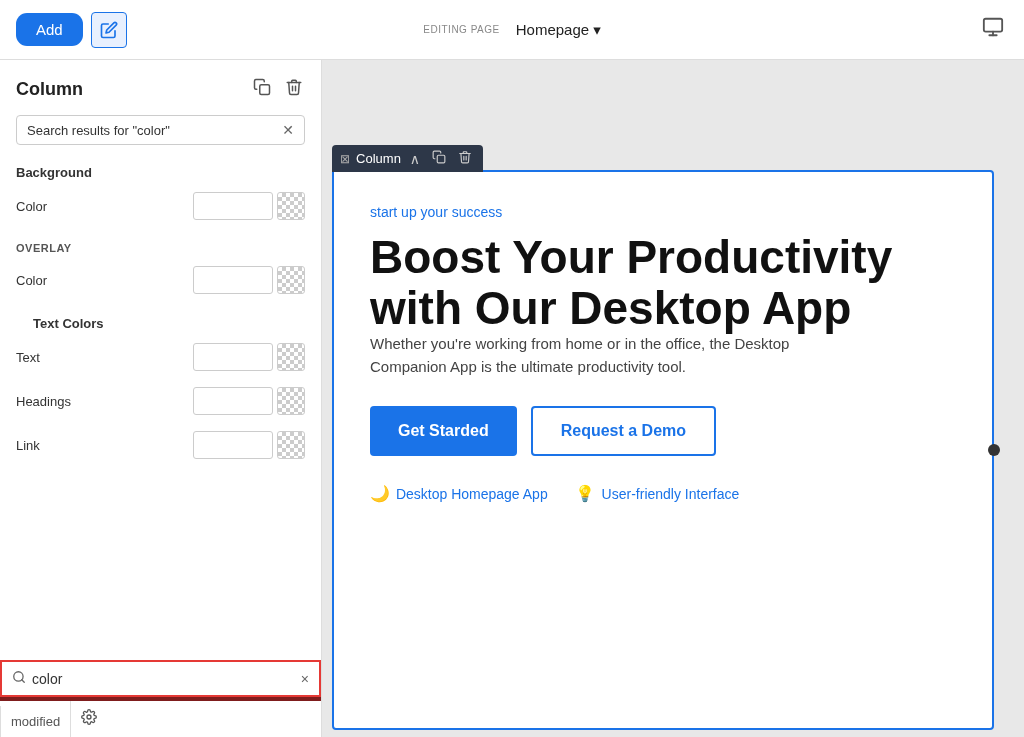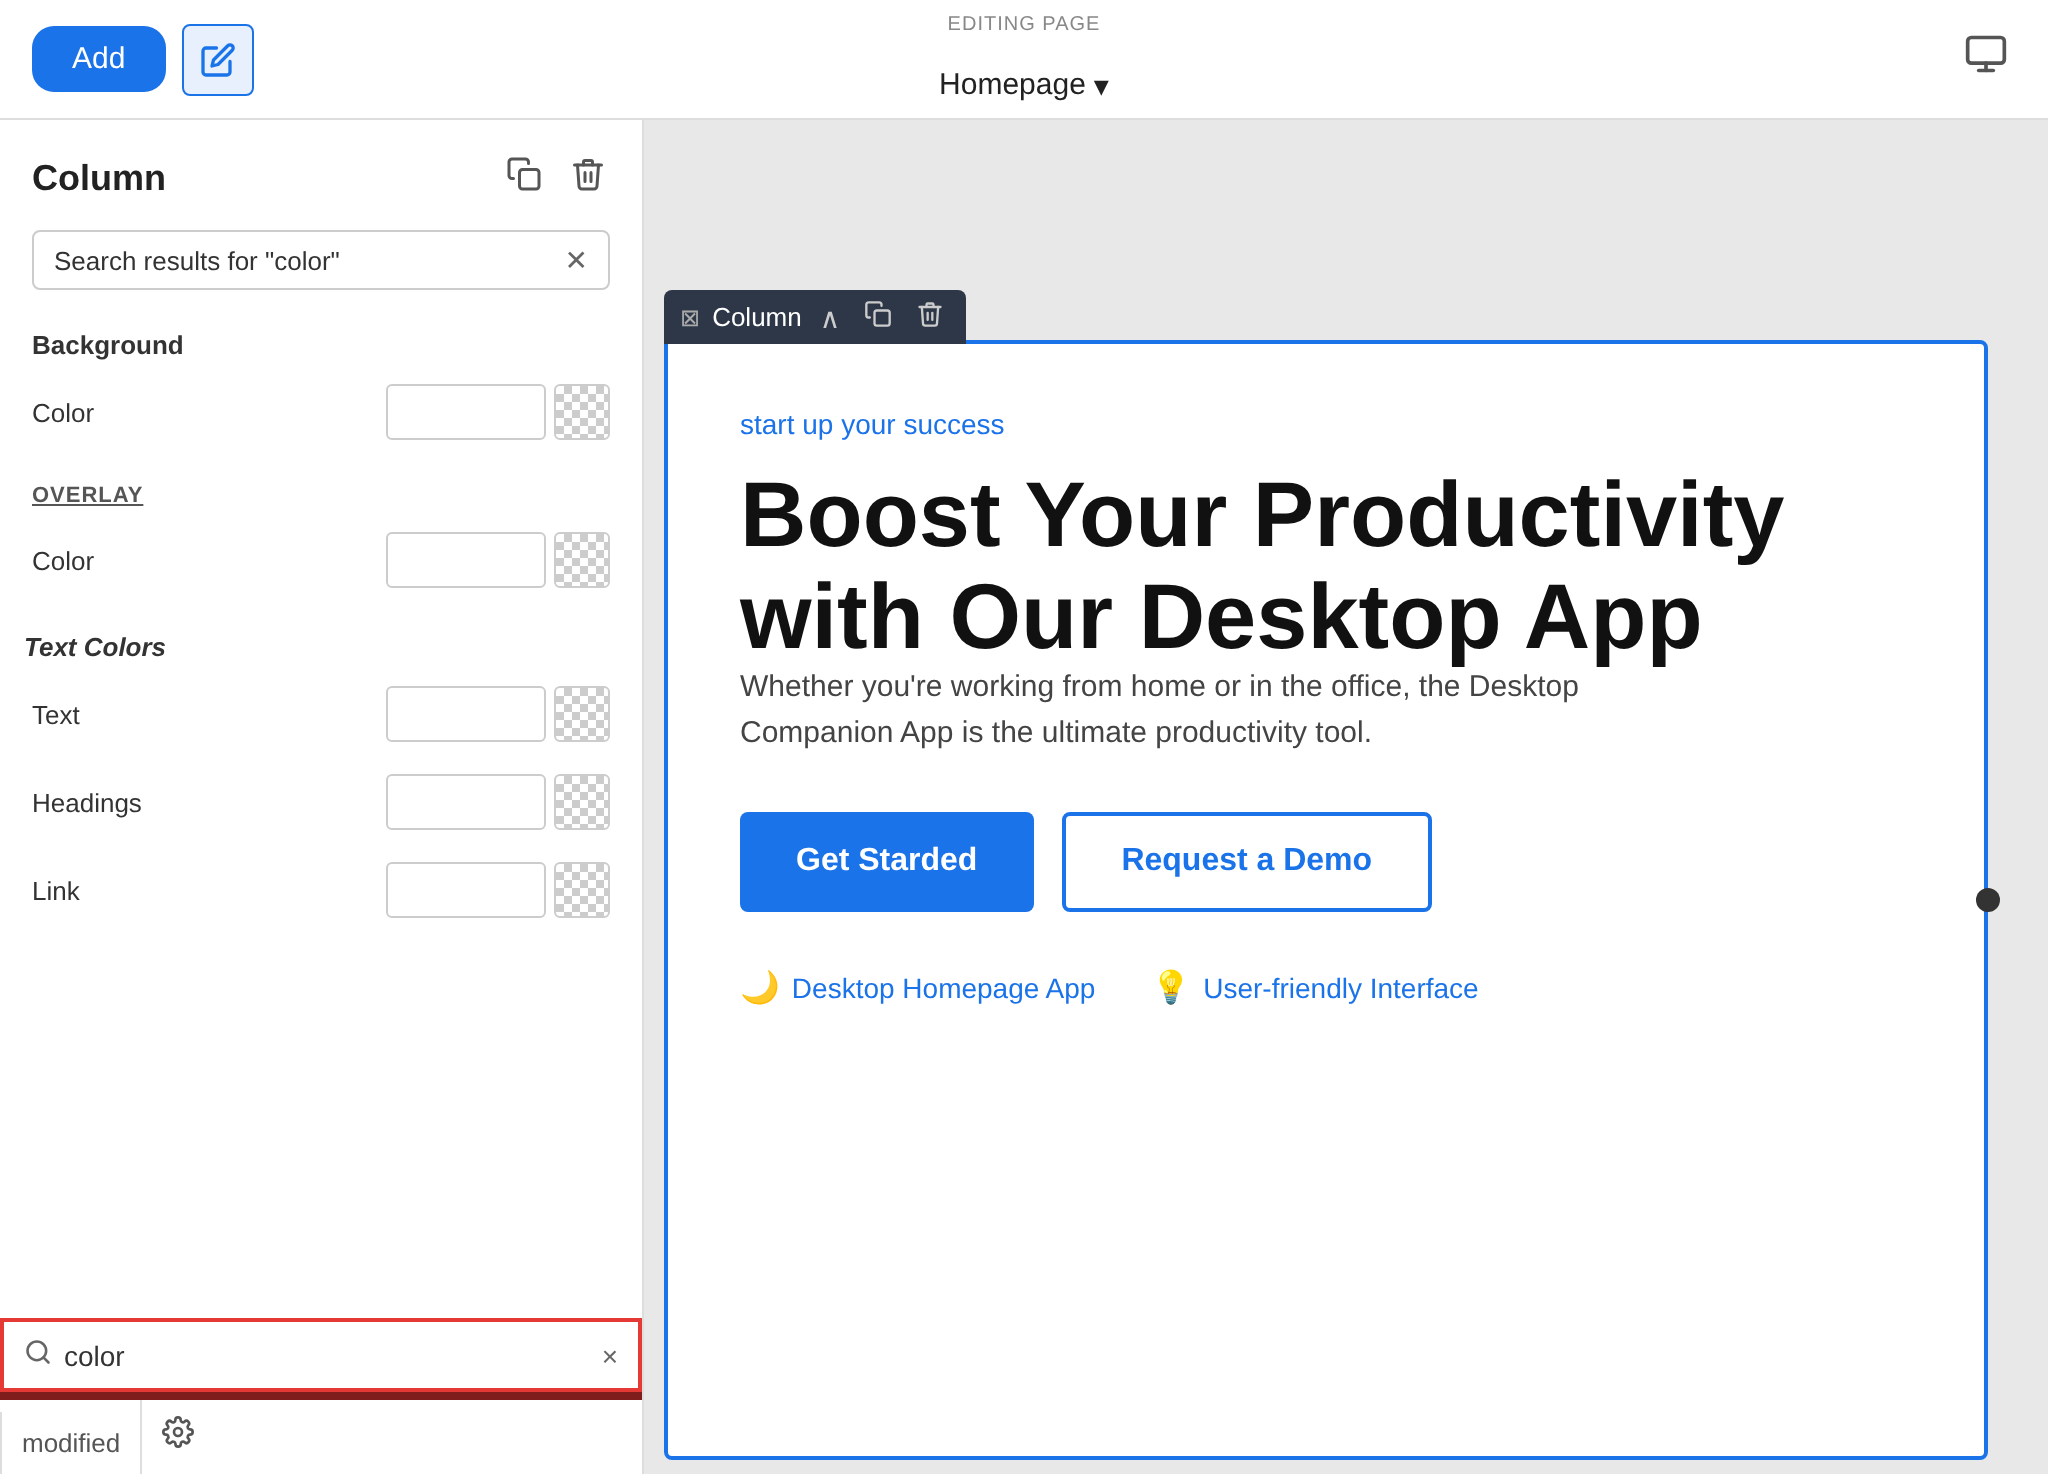--- a/index.html
+++ b/index.html
@@ -37,21 +37,21 @@
       justify-content: center;
       cursor: pointer;
       color: #1a73e8;
       font-size: 16px;
     }
     .editing-page-label {
       position: absolute;
       left: 50%;
       transform: translateX(-50%);
       display: flex;
-      flex-direction: column;
+      flex-direction: row;
       align-items: center;
       gap: 16px;
     }
     .editing-page-text {
       font-size: 10px;
       color: #888;
       text-transform: uppercase;
       letter-spacing: 0.5px;
     }
     .editing-page-name {
@@ -147,21 +147,20 @@
       color: #333;
       padding: 12px 16px 4px 16px;
     }
     .overlay-label {
       font-size: 11px;
       font-weight: 700;
       color: #555;
       text-transform: uppercase;
       letter-spacing: 0.5px;
       padding: 14px 16px 4px 16px;
-      text-decoration: underline;
     }
     .color-row {
       display: flex;
       align-items: center;
       justify-content: space-between;
       padding: 8px 16px;
     }
     .color-row-label {
       font-size: 13px;
       color: #333;
@@ -185,22 +184,21 @@
       background-size: 8px 8px;
       border: 1px solid #ccc;
       border-radius: 3px;
       cursor: pointer;
     }
 
     .text-colors-section {
       font-size: 13px;
       font-weight: 600;
       color: #333;
-      padding: 14px 16px 4px 12px;
-      font-style: italic;
+      padding: 14px 16px 4px 33px;
     }
 
     
     .bottom-search-bar {
       display: flex;
       align-items: center;
       padding: 8px 10px;
       border: 2px solid #e53935;
       background: #fff;
       margin: 0;

